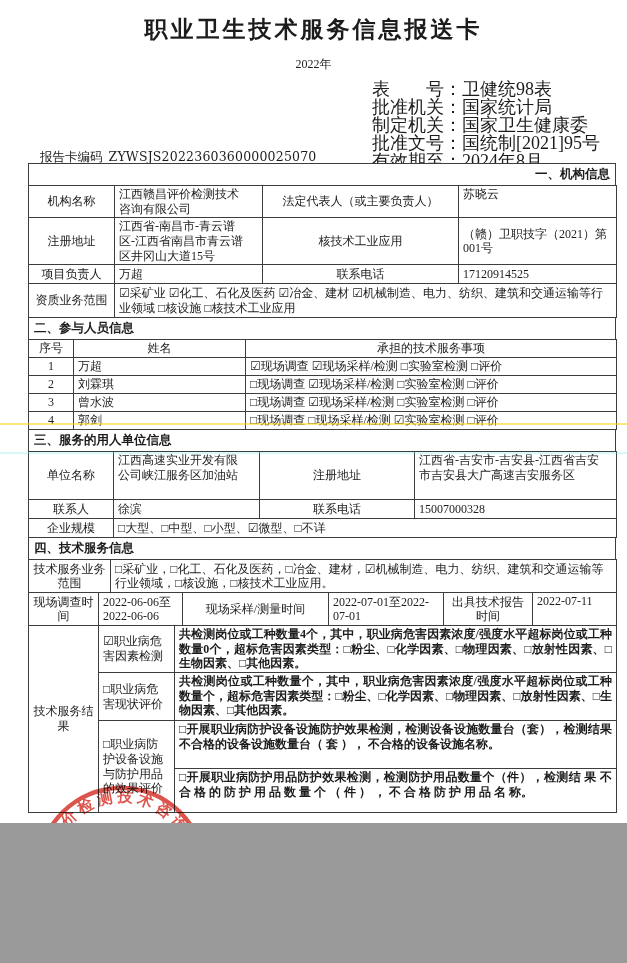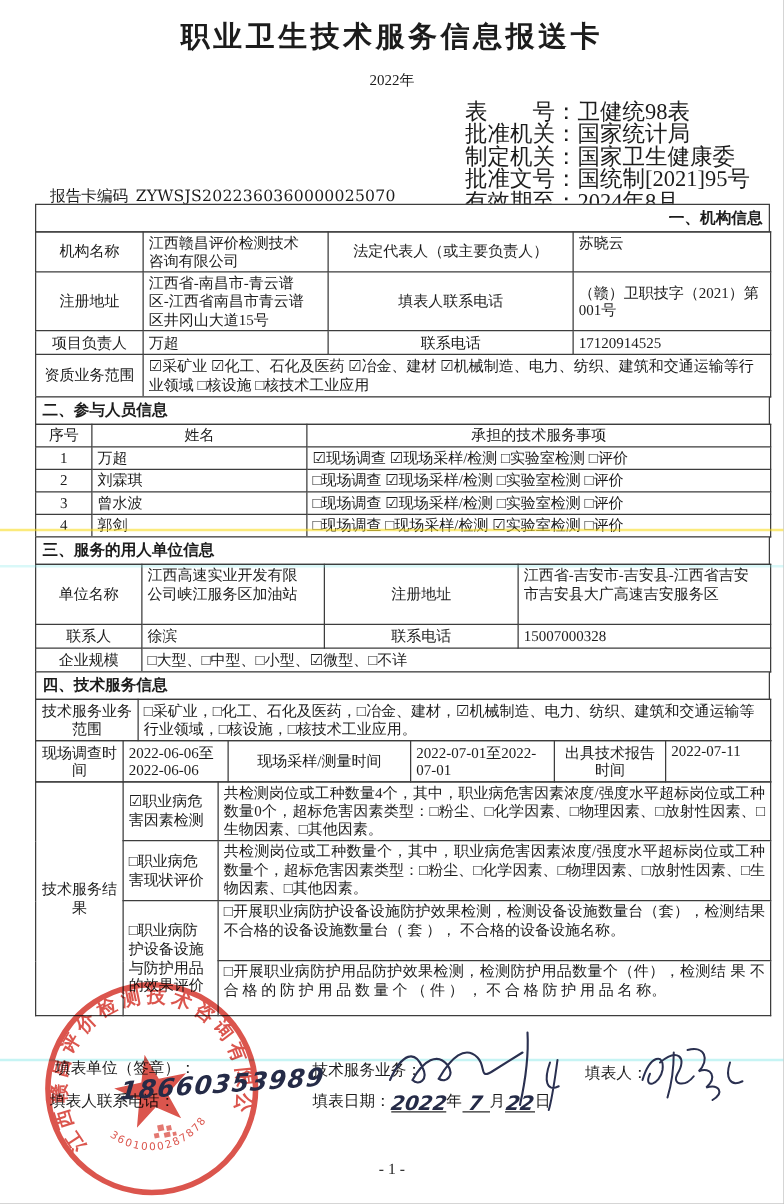--- a/index.html
+++ b/index.html
@@ -1,36 +1,36 @@
 <!DOCTYPE html>
 <html><head>
 <meta charset="utf-8">
 <style>
   html,body{margin:0;padding:0;background:#9a9a9a;}
-  .page{position:relative;width:627px;height:963px;margin:0 auto;background:#ffffff;
+  .page{position:relative;width:627px;height:823px;margin:0 auto;background:#ffffff;
         font-family:"Liberation Serif","DejaVu Serif",serif;color:#1c1c1c;overflow:hidden;}
   
   .title{position:absolute;top:14px;left:0;width:100%;text-align:center;
          font-size:23px;font-weight:bold;letter-spacing:3px;}
   .year{position:absolute;top:56px;left:0;width:100%;text-align:center;font-size:12px;}
   .meta{position:absolute;top:80px;left:372px;font-size:18px;line-height:18px;}
   .report-code{position:absolute;top:149px;left:40px;font-size:12.5px;}
   .report-code .code{font-family:"DejaVu Serif",serif;letter-spacing:.2px;margin-left:6px;}
   
   .form{position:absolute;left:28px;top:163px;width:588px;}
   .sec-title{border:1px solid #3d3d3d;margin-top:-1px;font-weight:bold;font-size:12.5px;
              padding:2px 5px;background:#fff;}
   .form > .sec-title:first-child{margin-top:0;text-align:right;}
   table{border-collapse:collapse;table-layout:fixed;width:588px;margin-top:-1px;}
   td{border:1px solid #3d3d3d;font-size:12px;line-height:1.22;padding:1px 4px;
      vertical-align:middle;overflow:hidden;}
   .lab{text-align:center;}
   .pre{white-space:pre-line;}
   .vtop{vertical-align:top;}
-  .just{text-align:justify;}
+  .just{text-align:justify;font-weight:bold;}
   .ctr{text-align:center;}
   
   .artifact{position:absolute;left:0;right:0;pointer-events:none;}
   .art-yellow{top:423px;height:2px;background:rgba(248,216,15,.55);}
   .art-cyan1{top:452px;height:2px;background:rgba(120,230,230,.28);}
   .art-cyan2{top:847px;height:2px;background:rgba(105,225,225,.38);}
   
   .flabel{position:absolute;font-size:12.5px;}
   .blank{display:inline-block;border-bottom:1px solid #2a2a2a;text-align:center;
          height:14px;vertical-align:bottom;}
@@ -79,21 +79,21 @@
         <td class="pre vtop">江西赣昌评价检测技术
 咨询有限公司</td>
         <td class="lab">法定代表人（或主要负责人）</td>
         <td class="vtop">苏晓云</td>
       </tr>
       <tr style="height:44px">
         <td class="lab">注册地址</td>
         <td class="pre vtop">江西省-南昌市-青云谱
 区-江西省南昌市青云谱
 区井冈山大道15号</td>
-        <td class="lab">填表人联系电话</td>
+        <td class="lab">核技术工业应用</td>
         <td class="pre">（赣）卫职技字（2021）第
 001号</td>
       </tr>
       <tr style="height:19px">
         <td class="lab">项目负责人</td>
         <td>万超</td>
         <td class="lab">联系电话</td>
         <td>17120914525</td>
       </tr>
       <tr style="height:34px">

